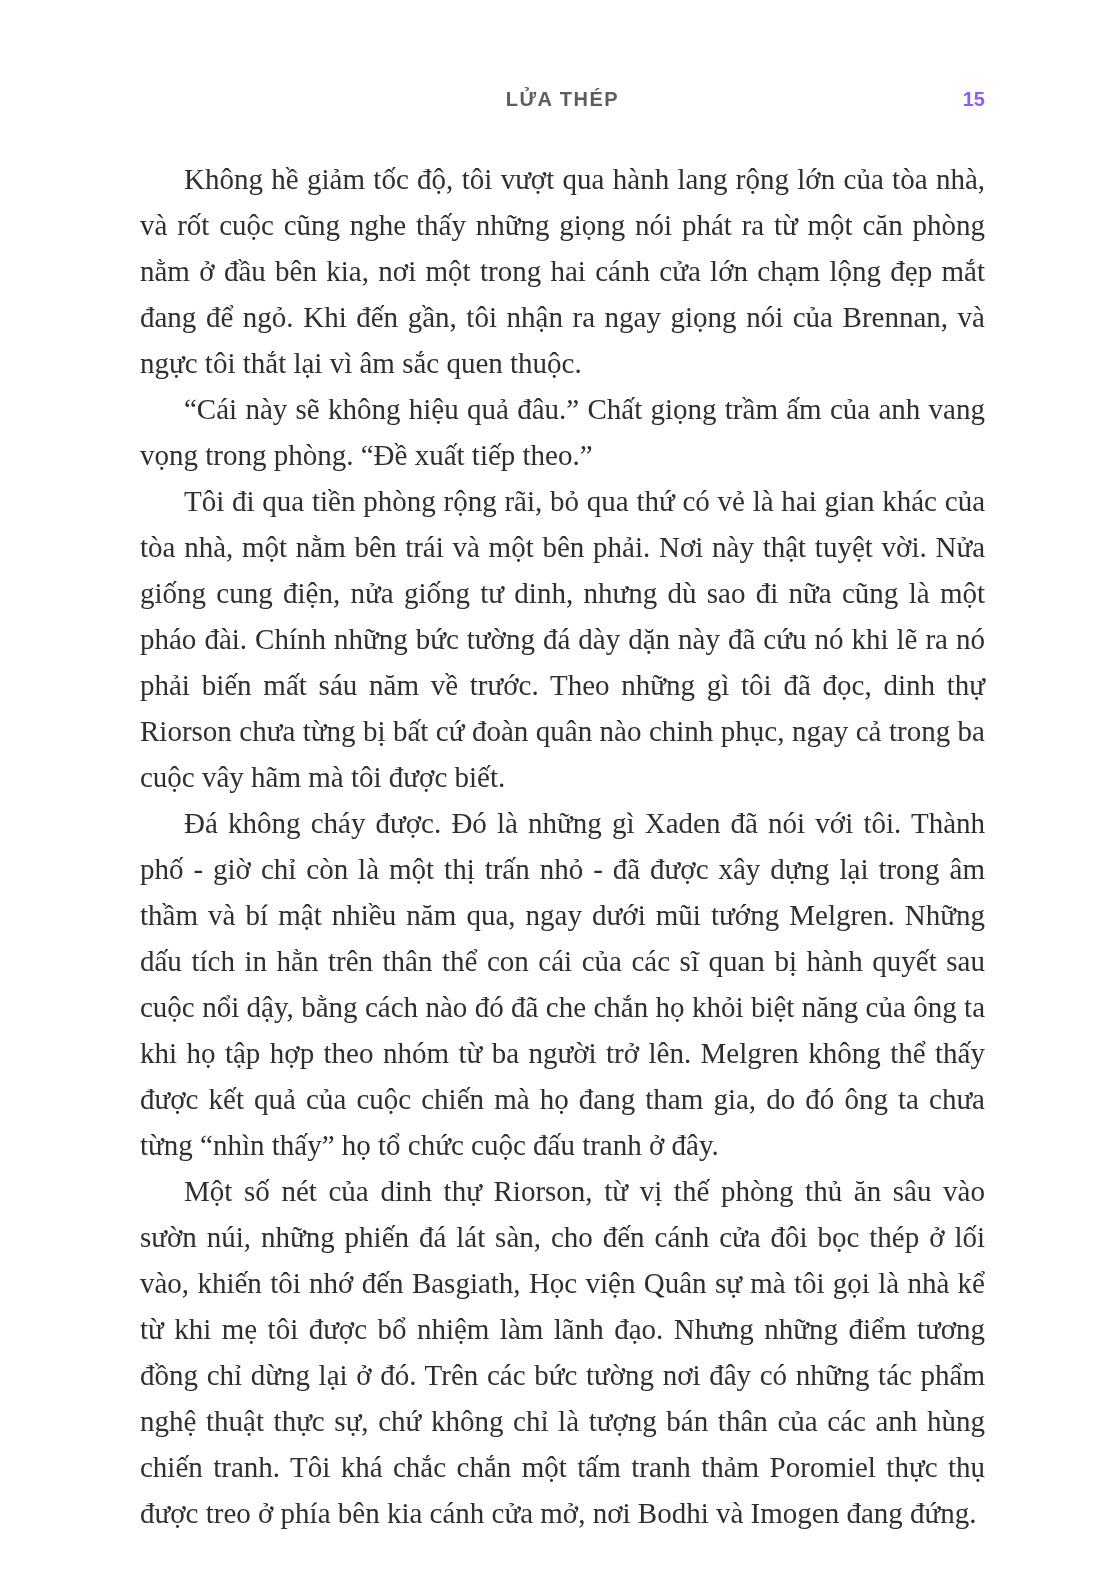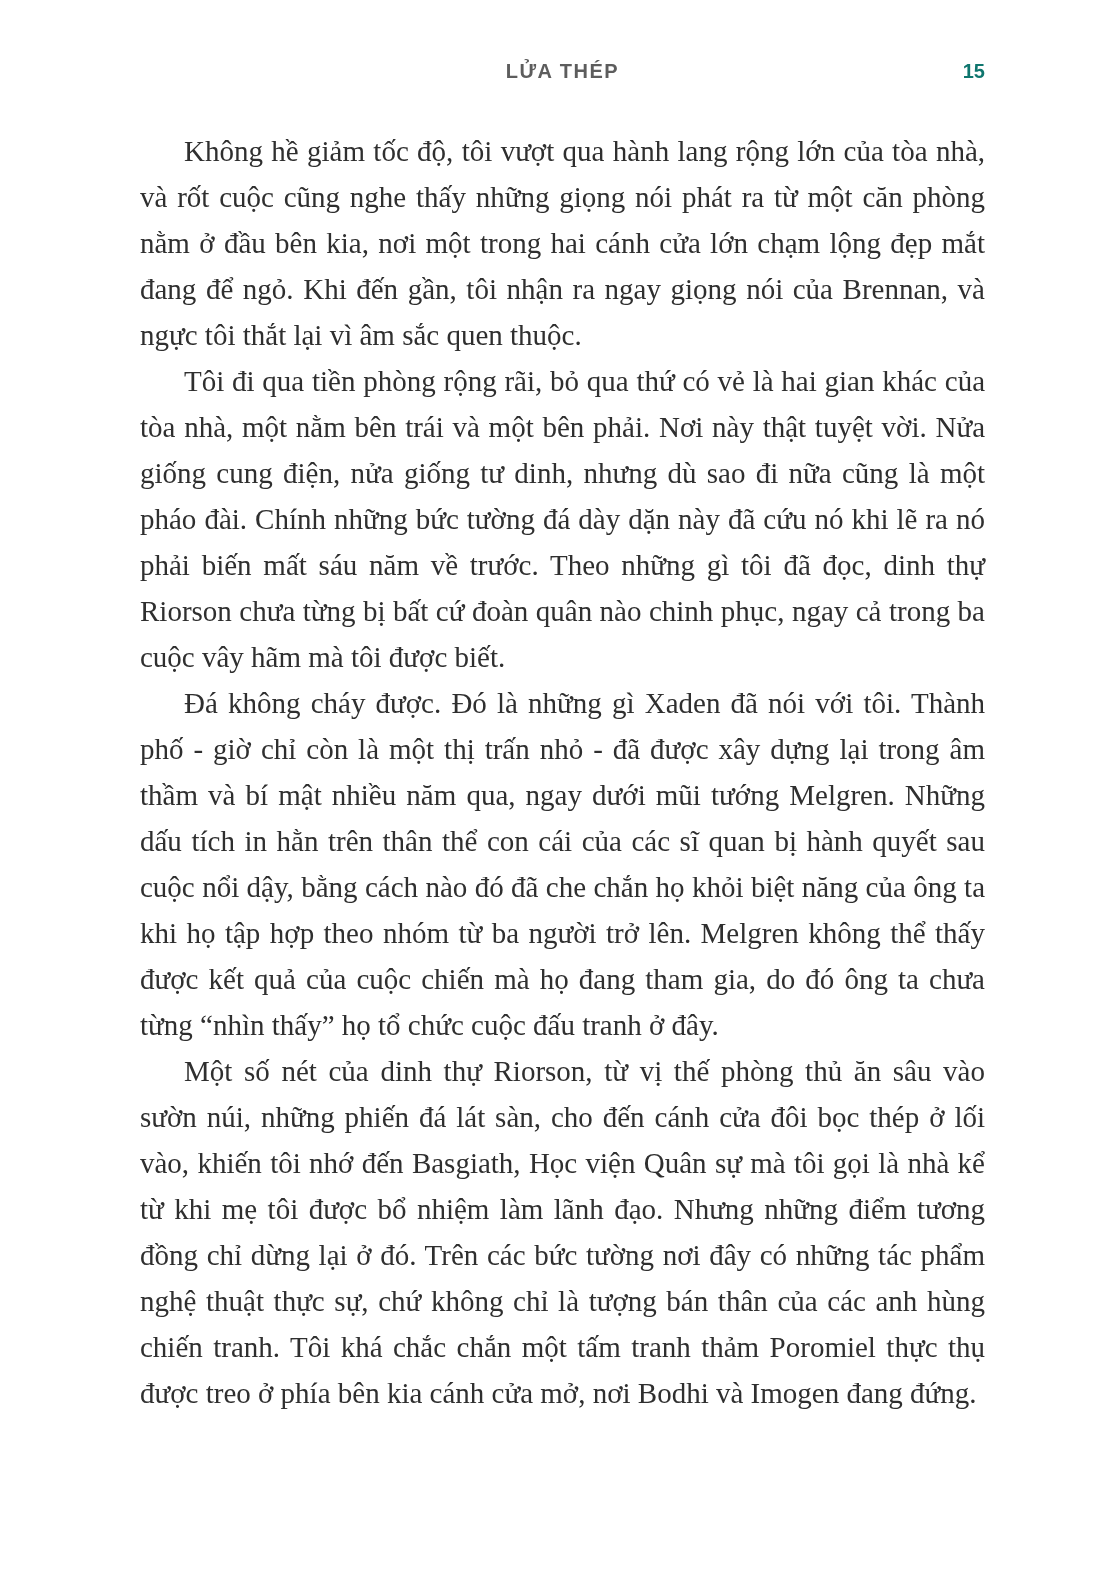--- a/index.html
+++ b/index.html
@@ -8,20 +8,21 @@
     background: #ffffff;
   }
   .page {
     position: relative;
     width: 1103px;
     height: 1544px;
     background: #ffffff;
     font-family: "Liberation Serif", serif;
     overflow: hidden;
     box-sizing: border-box;
+    margin-top: 28px;
   }
   .page-header {
     position: absolute;
     top: 60px;
     left: 140px;
     right: 118px;
     height: 30px;
     font-family: "Liberation Sans", sans-serif;
   }
   .running-title {
@@ -33,21 +34,21 @@
     font-weight: bold;
     letter-spacing: 1.5px;
     color: #5d5d5d;
   }
   .page-number {
     position: absolute;
     right: 0;
     top: 0;
     font-size: 20px;
     font-weight: bold;
-    color: #0f766e;
+    color: #8b5cf6;
   }
   .body-text {
     position: absolute;
     top: 128px;
     left: 140px;
     right: 118px;
     color: #2f2f2f;
     font-size: 29px;
     line-height: 46px;
     text-align: justify;
@@ -64,18 +65,19 @@
 
 <div class="page">
 
   <div class="page-header">
     <span class="running-title">LỬA THÉP</span>
     <span class="page-number">15</span>
   </div>
 
   <div class="body-text">
     <p>Không hề giảm tốc độ, tôi vượt qua hành lang rộng lớn của tòa nhà, và rốt cuộc cũng nghe thấy những giọng nói phát ra từ một căn phòng nằm ở đầu bên kia, nơi một trong hai cánh cửa lớn chạm lộng đẹp mắt đang để ngỏ. Khi đến gần, tôi nhận ra ngay giọng nói của Brennan, và ngực tôi thắt lại vì âm sắc quen thuộc.</p>
+    <p>“Cái này sẽ không hiệu quả đâu.” Chất giọng trầm ấm của anh vang vọng trong phòng. “Đề xuất tiếp theo.”</p>
     <p>Tôi đi qua tiền phòng rộng rãi, bỏ qua thứ có vẻ là hai gian khác của tòa nhà, một nằm bên trái và một bên phải. Nơi này thật tuyệt vời. Nửa giống cung điện, nửa giống tư dinh, nhưng dù sao đi nữa cũng là một pháo đài. Chính những bức tường đá dày dặn này đã cứu nó khi lẽ ra nó phải biến mất sáu năm về trước. Theo những gì tôi đã đọc, dinh thự Riorson chưa từng bị bất cứ đoàn quân nào chinh phục, ngay cả trong ba cuộc vây hãm mà tôi được biết.</p>
     <p>Đá không cháy được. Đó là những gì Xaden đã nói với tôi. Thành phố - giờ chỉ còn là một thị trấn nhỏ - đã được xây dựng lại trong âm thầm và bí mật nhiều năm qua, ngay dưới mũi tướng Melgren. Những dấu tích in hằn trên thân thể con cái của các sĩ quan bị hành quyết sau cuộc nổi dậy, bằng cách nào đó đã che chắn họ khỏi biệt năng của ông ta khi họ tập hợp theo nhóm từ ba người trở lên. Melgren không thể thấy được kết quả của cuộc chiến mà họ đang tham gia, do đó ông ta chưa từng “nhìn thấy” họ tổ chức cuộc đấu tranh ở đây.</p>
     <p>Một số nét của dinh thự Riorson, từ vị thế phòng thủ ăn sâu vào sườn núi, những phiến đá lát sàn, cho đến cánh cửa đôi bọc thép ở lối vào, khiến tôi nhớ đến Basgiath, Học viện Quân sự mà tôi gọi là nhà kể từ khi mẹ tôi được bổ nhiệm làm lãnh đạo. Nhưng những điểm tương đồng chỉ dừng lại ở đó. Trên các bức tường nơi đây có những tác phẩm nghệ thuật thực sự, chứ không chỉ là tượng bán thân của các anh hùng chiến tranh. Tôi khá chắc chắn một tấm tranh thảm Poromiel thực thụ được treo ở phía bên kia cánh cửa mở, nơi Bodhi và Imogen đang đứng.</p>
   </div>
 
 </div>
 
 </body></html>

